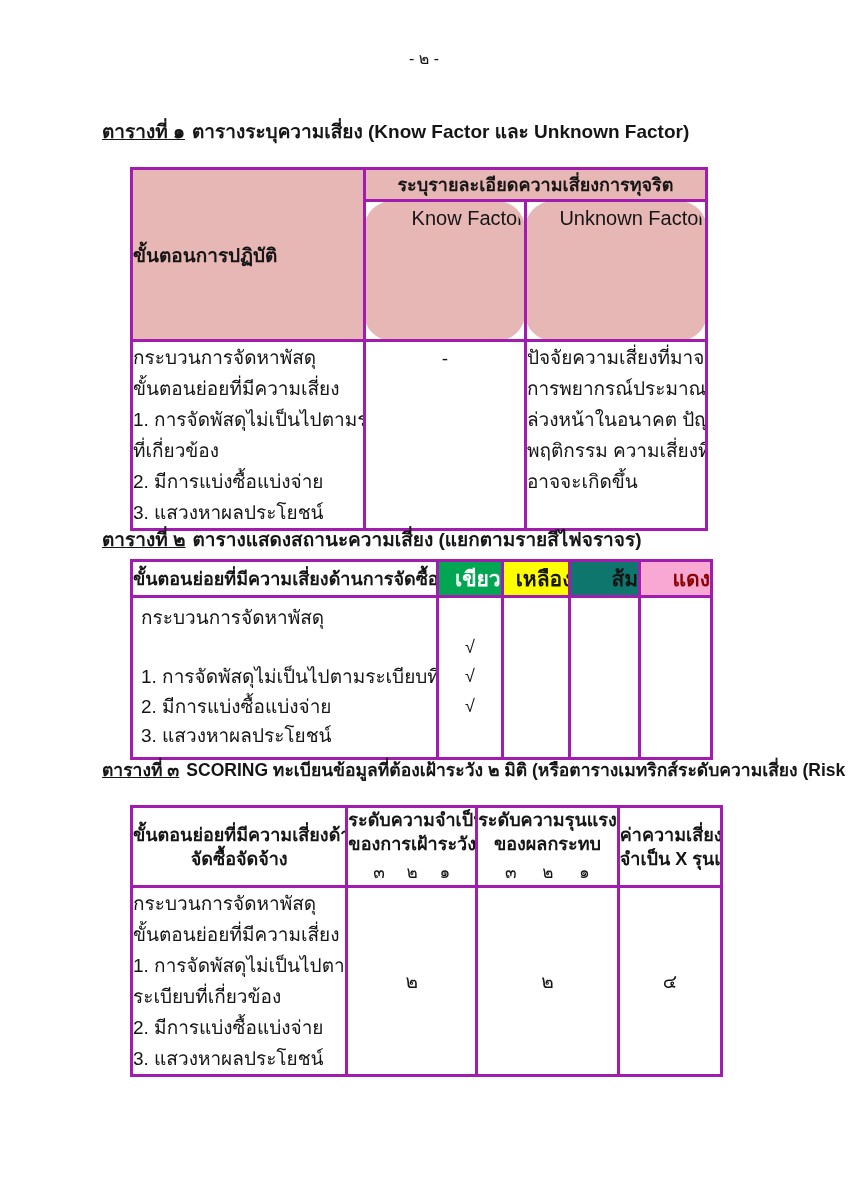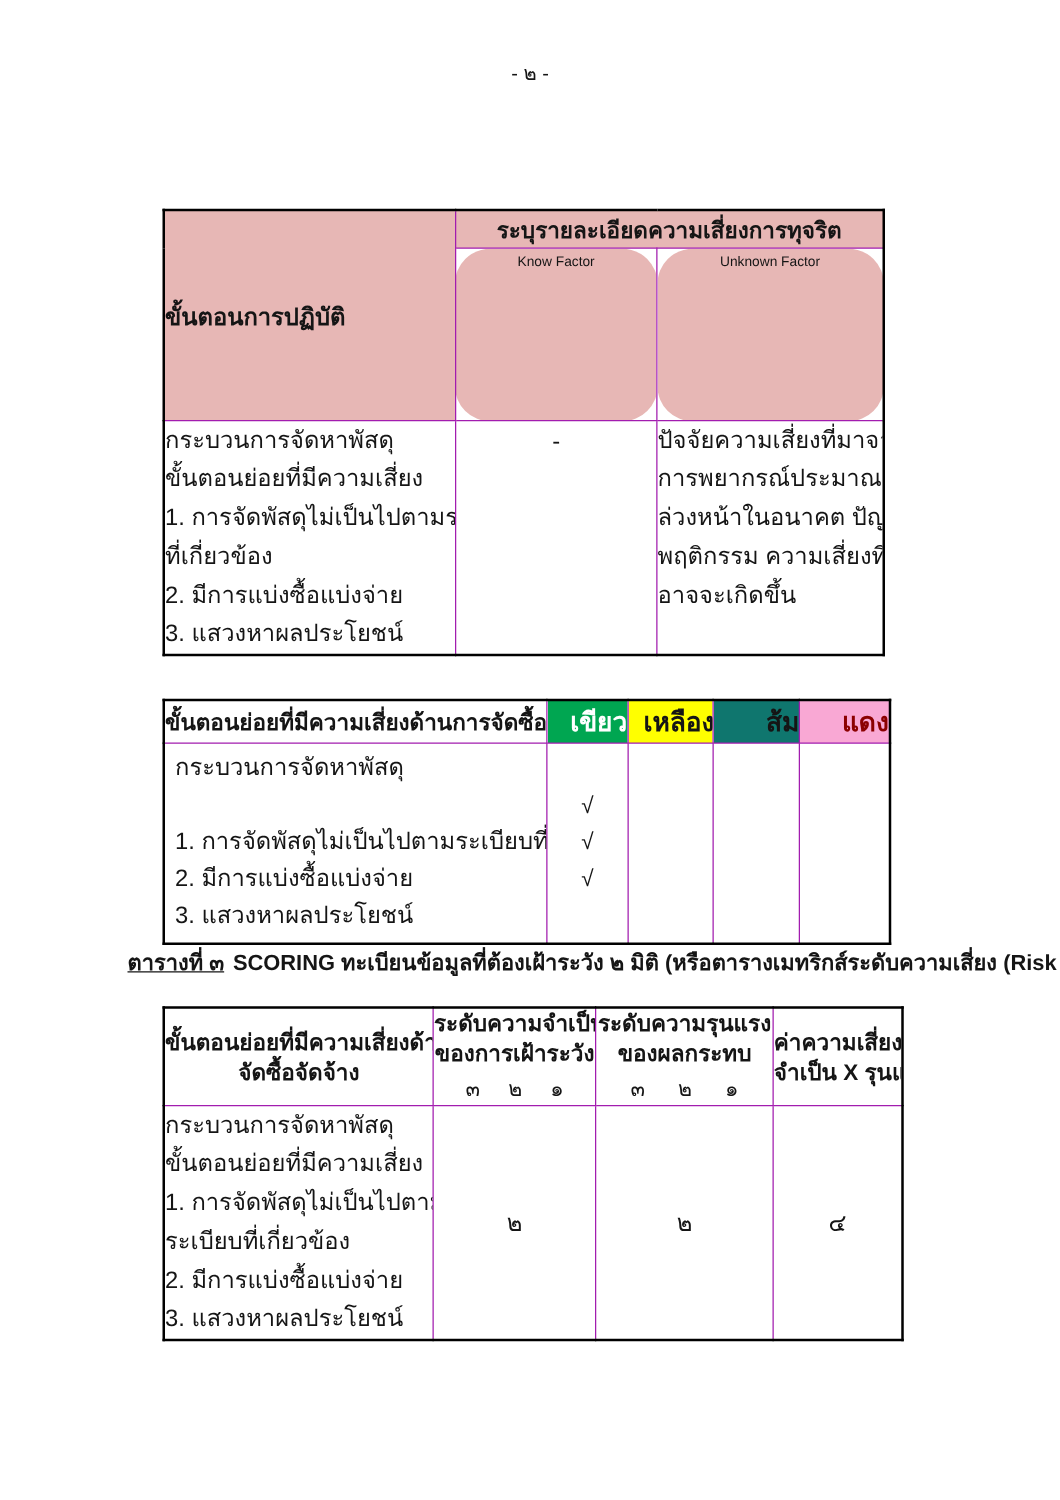--- a/index.html
+++ b/index.html
@@ -9,28 +9,28 @@
     color:#151515; overflow:hidden;
   }
   .page-num { position:absolute; top:46px; left:0; width:100%; text-align:center; font-size:16px; }
   .heading { position:absolute; left:102px; font-size:19px; font-weight:bold; white-space:nowrap; }
   .h1 { top:116px; }
   .h2 { top:524px; }
   .h3 { top:756px; font-size:17.5px; }
   .u { text-decoration:underline; margin-right:7px; }
 
   table.t { position:absolute; border-collapse:collapse; table-layout:fixed; border:2px solid #000; }
-  table.t td { border:1px solid #a21caf; padding:0; font-size:19px; vertical-align:top; overflow:hidden; }
+  table.t td { border:3px solid #a21caf; padding:0; font-size:19px; vertical-align:top; overflow:hidden; }
 
   
   .t1 { left:130px; top:167px; width:578px; }
   .pink { background:#e7b7b5; }
   .t1 .step-head { vertical-align:middle; font-weight:bold; }
   .t1 .detail-head { height:28px; text-align:center; vertical-align:middle; font-weight:bold; font-size:18px; }
-  .t1 .sub-head { height:132px; text-align:center; vertical-align:top; padding-top:5px; font-size:11px;border-radius:28px; }
+  .t1 .sub-head { height:132px; text-align:right; vertical-align:top; padding-top:5px; font-size:20px;border-radius:28px; }
   .cell-lines { padding:6px 9px 8px 9px; }
   .cell-lines .line { height:31px; line-height:31px; white-space:nowrap; }
   .t1 .know-cell { text-align:center; padding-top:6px; }
 
   
   .t2 { left:130px; top:559px; width:583px; }
   .t2 .t2-step-head { height:29px; text-align:center; vertical-align:middle; font-weight:bold; font-size:18px; white-space:nowrap; }
   .t2 .traffic { text-align:right; vertical-align:middle; font-weight:bold; font-size:21px; }
   .t2 .body-lines { padding:5px 8px 6px 8px; }
   .t2 .body-lines .line { height:29.5px; line-height:29.5px; white-space:nowrap; }
@@ -44,20 +44,23 @@
   .t3 .scale { display:flex; justify-content:space-around; padding:0 14px; margin-top:2px; font-size:17px; font-weight:normal; }
   .t3 .value-cell { vertical-align:middle; text-align:center; font-size:19px; }
 </style>
 </head>
 <body>
 
 <div class="page">
 
   <div class="page-num">- ๒ -</div>
 
+  <div class="heading h1">
+    <span class="u">ตารางที่ ๑</span><span>ตารางระบุความเสี่ยง (Know Factor และ Unknown Factor)</span>
+  </div>
 
   <table class="t t1">
     <colgroup>
         <col style="width:40.5%">
         <col style="width:28%">
         <col style="width:31.5%">
       </colgroup>
     <tbody>
       <tr>
         <td class="pink step-head" rowspan="2">ขั้นตอนการปฏิบัติ</td>
@@ -81,20 +84,23 @@
           <div class="line">ปัจจัยความเสี่ยงที่มาจาก</div>
           <div class="line">การพยากรณ์ประมาณการ</div>
           <div class="line">ล่วงหน้าในอนาคต ปัญหา</div>
           <div class="line">พฤติกรรม ความเสี่ยงที่</div>
           <div class="line">อาจจะเกิดขึ้น</div>
         </td>
       </tr>
     </tbody>
   </table>
 
+  <div class="heading h2">
+    <span class="u">ตารางที่ ๒</span><span>ตารางแสดงสถานะความเสี่ยง (แยกตามรายสีไฟจราจร)</span>
+  </div>
 
   <table class="t t2">
     <colgroup>
         <col style="width:52.8%">
         <col style="width:11.1%">
         <col style="width:11.7%">
         <col style="width:12%">
         <col style="width:12.4%">
       </colgroup>
     <tbody>

